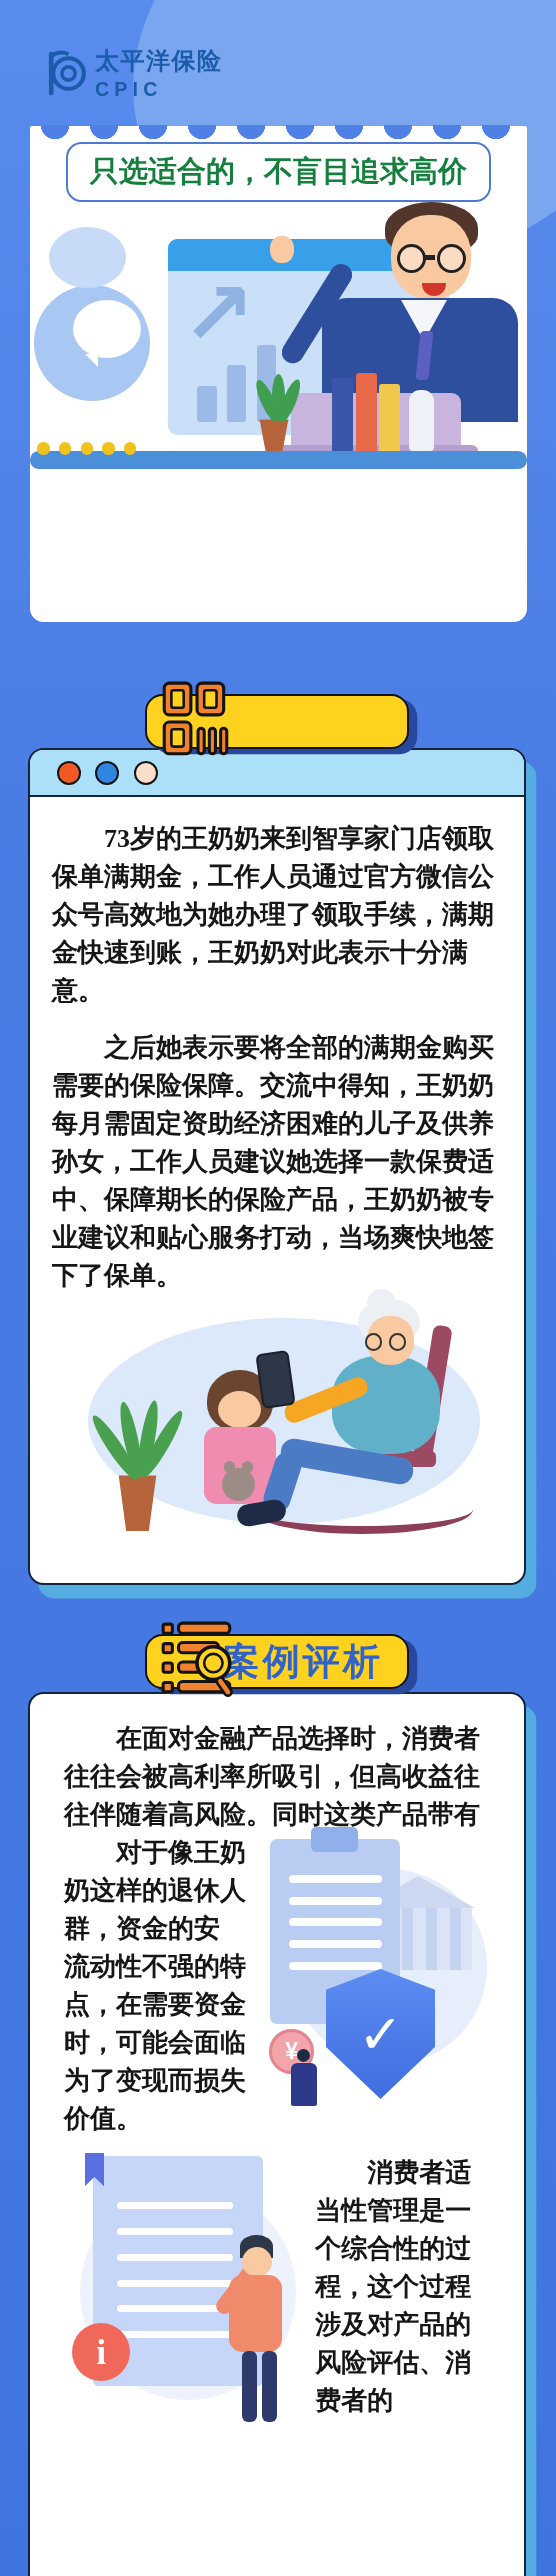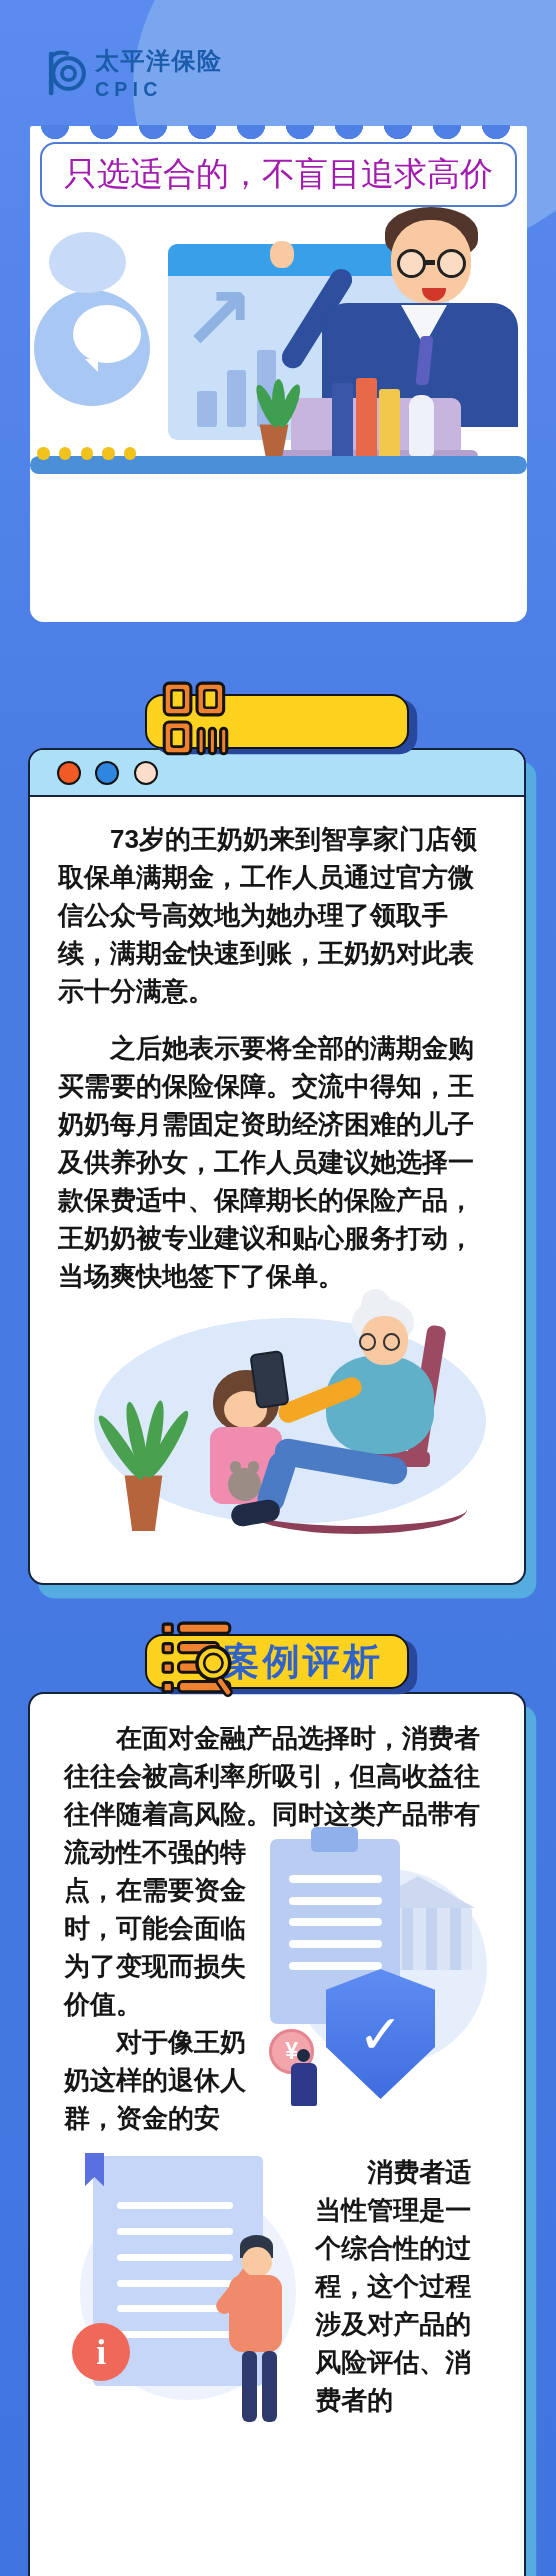--- a/index.html
+++ b/index.html
@@ -23,21 +23,21 @@
 
   
   .hero-card { position:absolute; top:126px; left:30px; width:497px; height:496px;
     background:#ffffff; border-radius:2.1px 2.1px 13.4px 13.4px; }
   .hero-card::before { content:""; position:absolute; top:-1px; left:0; right:0; height:30px;
     background-image: radial-gradient(circle at 25px 0px, #4f80e6 14px, rgba(0,0,0,0) 14.4px);
     background-size: 49px 30px; background-repeat: repeat-x; }
   .hero-title { margin-top:60px; text-align:center; font-size:76px; font-weight:900;
     color:#3a6ed9; letter-spacing:2.1px; }
   .hero-subtitle { width:fit-content; margin:15.5px auto 0; border:2.1px solid #4e7ad2;
-    border-radius:15.5px; padding:8.2px 21.6px; font-size:33px; font-weight:400; color:#a21caf; }
+    border-radius:15.5px; padding:8.2px 21.6px; font-size:29px; font-weight:700; color:#15803d; }
   .hero-illus { position:relative; height:228px; margin-top:21.6px; }
 
   .blob1 { left:4.1px; top:62px; width:116px; height:116px; border-radius:50%; background:#a9c7f3; }
   .blob2 { left:18.5px; top:3.1px; width:77px; height:61px; border-radius:50%; background:#c7dbf8; }
   .bubble-white { left:43px; top:77px; width:68px; height:58px; border-radius:50%; background:#ffffff; }
   .bubble-white::after { content:""; position:absolute; bottom:-8.2px; left:12.4px;
     border-left:13.4px solid transparent; border-top:13.4px solid #ffffff; }
   .dots-row { left:7.2px; bottom:-3.1px; display:flex; gap:9.3px; }
   .dots-row span { width:12.4px; height:12.4px; border-radius:50%; background:#f2c21c; display:block; }
 
@@ -86,21 +86,21 @@
 
   
   .card { position:absolute; left:28px; width:498px; background:#ffffff;
     border:2.1px solid #14243d; border-radius:15.5px; box-shadow:10.3px 13.4px 0 #55ace0; overflow:hidden; }
   .card1 { top:748px; height:837px; }
   .card2 { top:1692px; height:1017px; padding:25px 34px 0; }
   .card-header { height:47px; background:#ace0f8; border-bottom:2.1px solid #14243d;
     display:flex; align-items:center; gap:14.4px; padding-left:27px; }
   .dot { width:24px; height:24px; border-radius:50%; border:2.6px solid #131313; }
   .dot-orange { background:#f15a24; } .dot-blue { background:#2f86e0; } .dot-peach { background:#fadecb; }
-  .card1-body { padding:23px 28px 0; }
+  .card1-body { padding:23px 22px 0;font-family:Liberation Serif, serif; }
   .body-text { font-size:26px; line-height:38px; font-weight:700; color:#161616; }
   .indent { text-indent:2em; }
   .mt { margin-top:19px; }
 
   
   .illus-grandma { position:relative; height:222px; margin-top:17.5px; }
   .gb-bg { left:36px; top:5.2px; width:392px; height:206px; background:#dbe9fb; border-radius:50%; }
   .g-pot { left:62px; bottom:3.1px; width:47px; height:56px; background:#b5643c; clip-path:polygon(10% 0,90% 0,74% 100%,26% 100%); }
   .g-leaf { position:absolute; width:14.4px; height:77px; background:#49a04e; border-radius:50%; }
   .gl1 { left:56px; bottom:49px; transform:rotate(-34deg); }
@@ -317,22 +317,22 @@
     <rect x="118" y="112" width="14" height="40" rx="7" transform="rotate(-35 125 132)" fill="#f0812e" stroke="#131313" stroke-width="5"></rect>
   </svg>
   <span class="badge-label">案例评析</span>
 </div>
 
 <div class="card card2">
   <p class="body-text indent">在面对金融产品选择时，消费者往往会被高利率所吸引，但高收益往往伴随着高风险。同时这类产品带有</p>
 
   <div class="wrap-row row-a">
     <div class="col-text">
+      <p class="body-text indent">对于像王奶奶这样的退休人群，资金的安</p>
       <p class="body-text">流动性不强的特点，在需要资金时，可能会面临为了变现而损失价值。</p>
-      <p class="body-text indent">对于像王奶奶这样的退休人群，资金的安</p>
     </div>
     <div class="illus-shield">
       <div class="abs ia-bg"></div>
       <div class="abs bank-roof"></div>
       <div class="abs bank-body"></div>
       <div class="abs clipboard">
         <i class="cl1"></i>
           <i class="cl2"></i>
           <i class="cl3"></i>
           <i class="cl4"></i>

